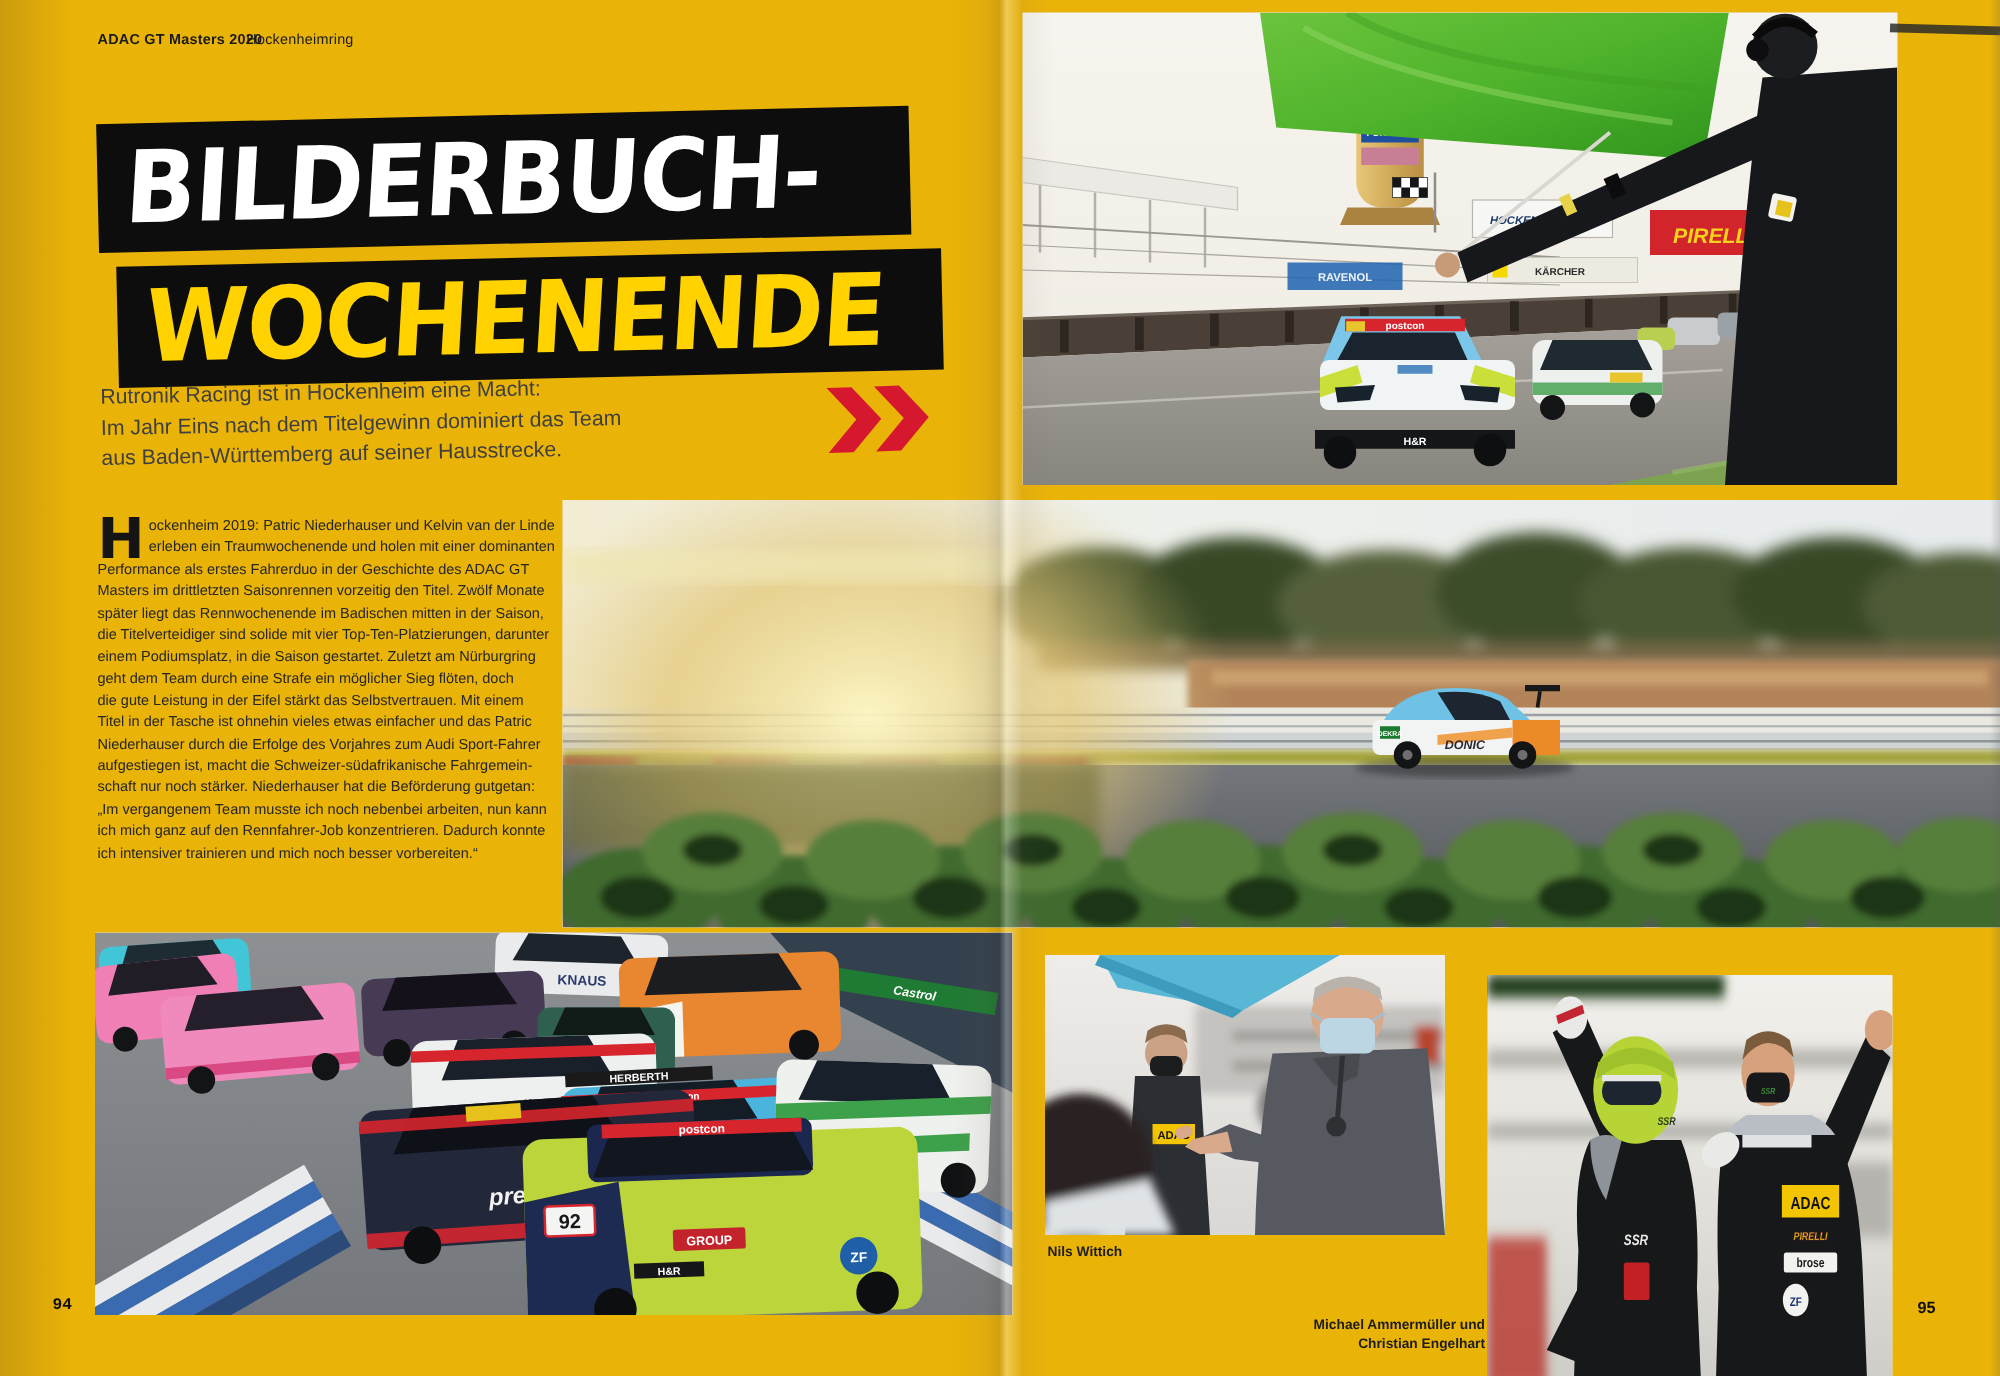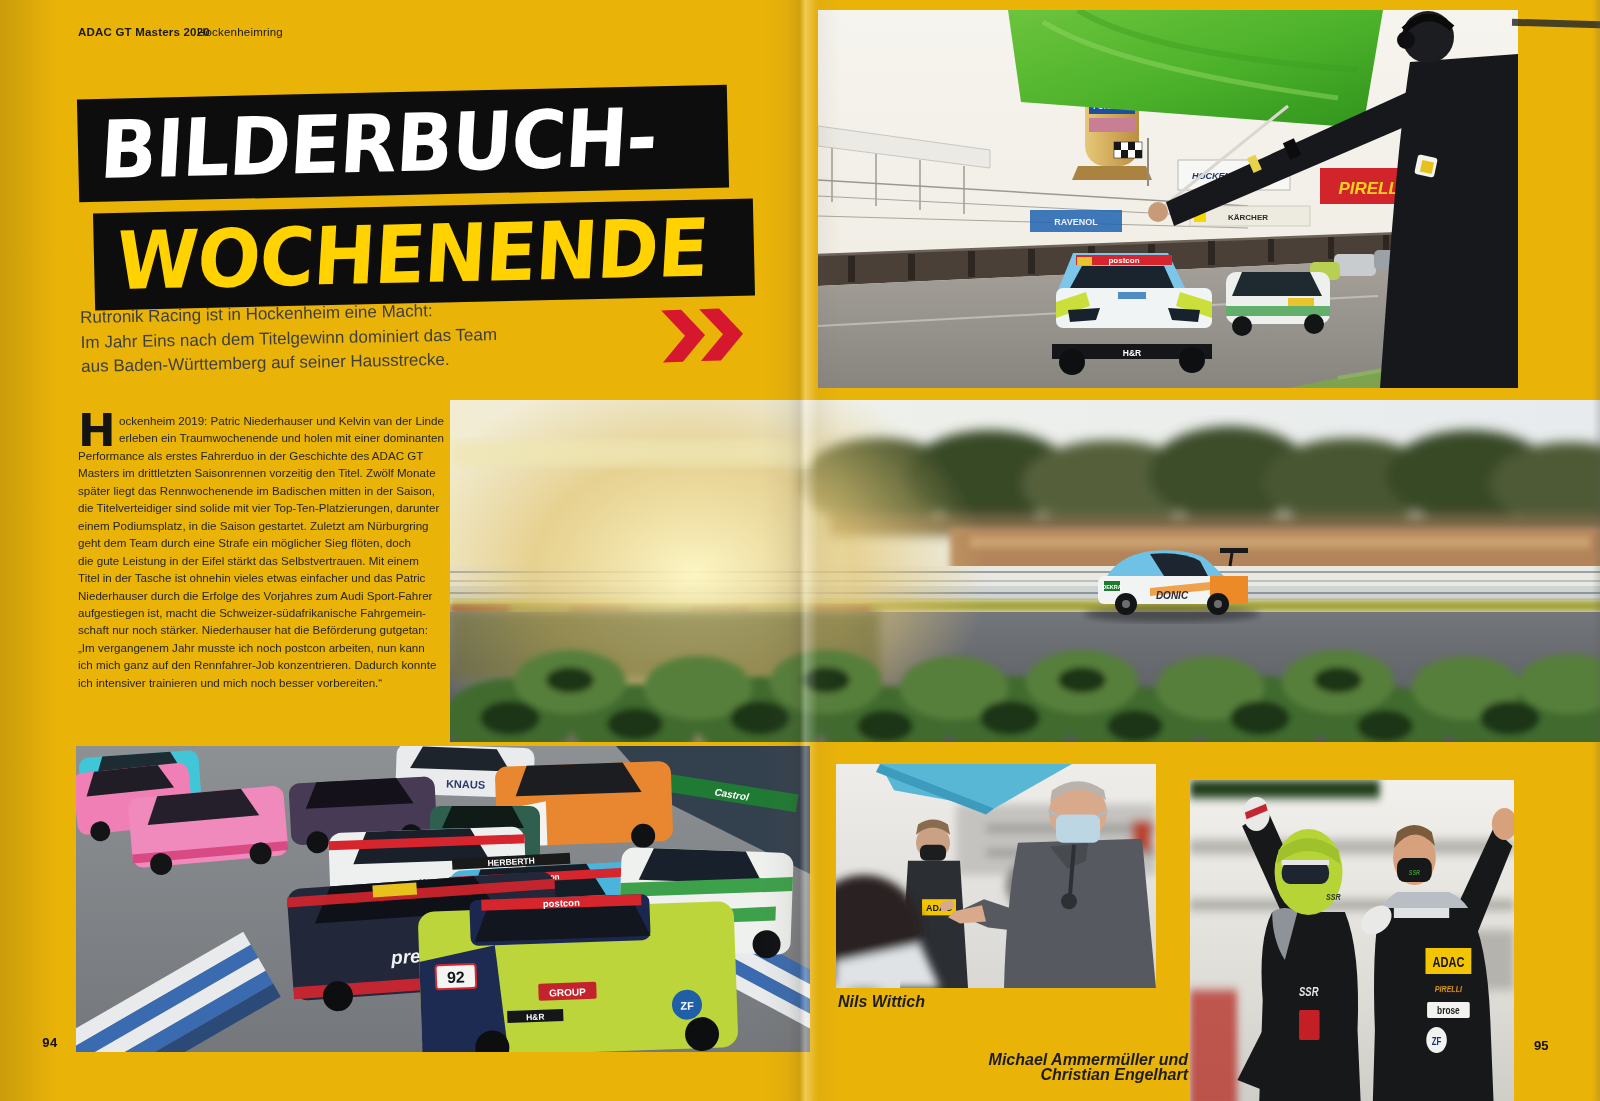--- a/index.html
+++ b/index.html
@@ -41,21 +41,21 @@
   .article { left:78px; top:412px; width:334px; }
   .article .line { font-size:11.6px; line-height:17.45px; white-space:nowrap; color:#262626; }
   .article .line:nth-child(1), .article .line:nth-child(2) { padding-left:41px; }
   .drop-cap { left:78px; top:413px; font-family:"DejaVu Sans", sans-serif; font-weight:bold;
     font-size:45px; line-height:36px; color:#141414; }
 
   .pagenum { font-size:13px; font-weight:bold; color:#111; z-index:7; }
   .pagenum-left { left:42px; top:1036px;font-family:Liberation Mono, monospace; }
   .pagenum-right { left:1534px; top:1038px; }
 
-  .caption { font-size:16px; font-weight:bold; color:#1d1d1d; line-height:14.5px; z-index:6;font-style:italic; }
+  .caption { font-size:11px; font-weight:bold; color:#1d1d1d; line-height:14.5px; z-index:6; }
   .caption-nils { left:838px; top:995px; }
   .caption-winners { left:958px; top:1053px; width:230px; text-align:right; }
 
   
   .photo-flag    { left:818px; top:10px;  width:700px;  height:378px; }
   .photo-panning { left:450px; top:400px; width:1164px; height:342px; }
   .photo-pack    { left:76px;  top:746px; width:734px;  height:306px; }
   .photo-wittich { left:836px; top:764px; width:320px;  height:224px; }
   .photo-winners { left:1190px;top:780px; width:324px;  height:359px; }
 
@@ -110,21 +110,21 @@
       <div class="line">Masters im drittletzten Saisonrennen vorzeitig den Titel. Zwölf Monate</div>
       <div class="line">später liegt das Rennwochenende im Badischen mitten in der Saison,</div>
       <div class="line">die Titelverteidiger sind solide mit vier Top-Ten-Platzierungen, darunter</div>
       <div class="line">einem Podiumsplatz, in die Saison gestartet. Zuletzt am Nürburgring</div>
       <div class="line">geht dem Team durch eine Strafe ein möglicher Sieg flöten, doch</div>
       <div class="line">die gute Leistung in der Eifel stärkt das Selbstvertrauen. Mit einem</div>
       <div class="line">Titel in der Tasche ist ohnehin vieles etwas einfacher und das Patric</div>
       <div class="line">Niederhauser durch die Erfolge des Vorjahres zum Audi Sport-Fahrer</div>
       <div class="line">aufgestiegen ist, macht die Schweizer-südafrikanische Fahrgemein-</div>
       <div class="line">schaft nur noch stärker. Niederhauser hat die Beförderung gutgetan:</div>
-      <div class="line">„Im vergangenem Jahr musste ich noch postcon arbeiten, nun kann</div>
+      <div class="line">„Im vergangenem Team musste ich noch nebenbei arbeiten, nun kann</div>
       <div class="line">ich mich ganz auf den Rennfahrer-Job konzentrieren. Dadurch konnte</div>
       <div class="line">ich intensiver trainieren und mich noch besser vorbereiten.“</div>
     </div>
 
   <div class="abs pagenum pagenum-left">94</div>
 
   <figure class="photo photo-flag" aria-label="Marshal in black waves a large green flag over race cars on the start-finish straight at Hockenheim">
     <svg viewBox="0 0 700 378" preserveAspectRatio="none">
       <defs>
         <linearGradient id="f-sky" x1="0" y1="0" x2="0" y2="1">

